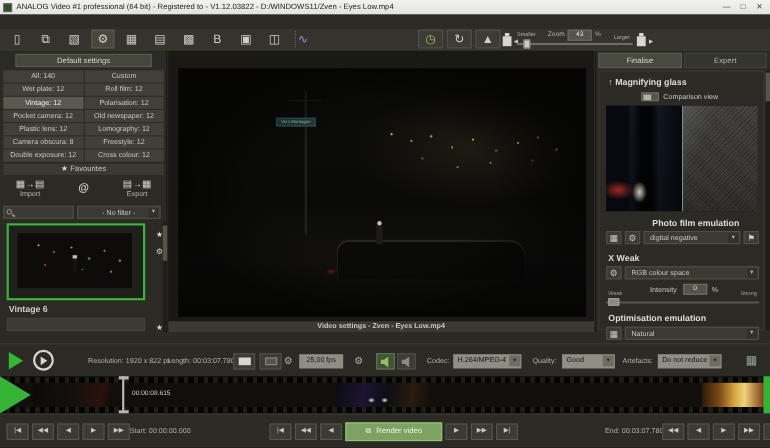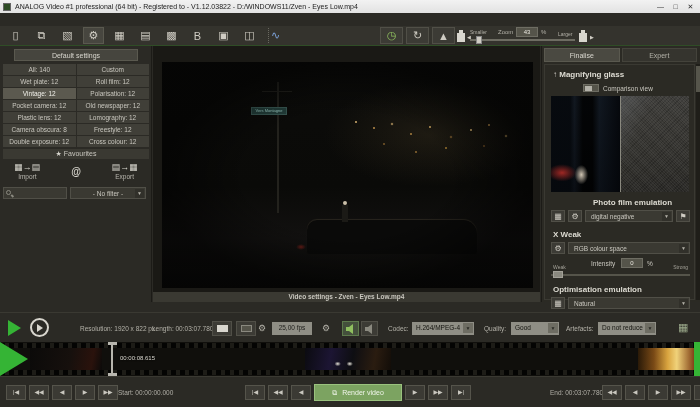--- a/index.html
+++ b/index.html
@@ -326,20 +326,38 @@
       </div>
       <div class="search-row">
         <div class="search-input">
           <div class="mag"></div>
         </div>
         <div class="filter-dd">
           <span>- No filter -</span>
           <div class="arr">▼</div>
         </div>
       </div>
+      <div class="preset-list">
+        <div class="preset-sel">
+          <div class="preset-thumb">
+            <div class="bokeh"></div>
+            <div class="thumb-figure"></div>
+          </div>
+        </div>
+        <div class="preset-name">Vintage 6</div>
+        <div class="preset-next"></div>
+        <div class="side-icons">
+          <span style="top:8px">★</span>
+          <span style="top:24px">⚙</span>
+          <span style="top:93px">★</span>
+        </div>
+        <div class="lp-scroll">
+            <div class="thumb"></div>
+          </div>
+      </div>
     </div>
 
     <div class="center">
       <div class="video">
         <div class="citylights"></div>
         <div class="pole"></div>
         <div class="pole-arm"></div>
         <div class="street-sign">Vers Montagne</div>
         <div class="car"></div>
         <div class="tail-glow"></div>

